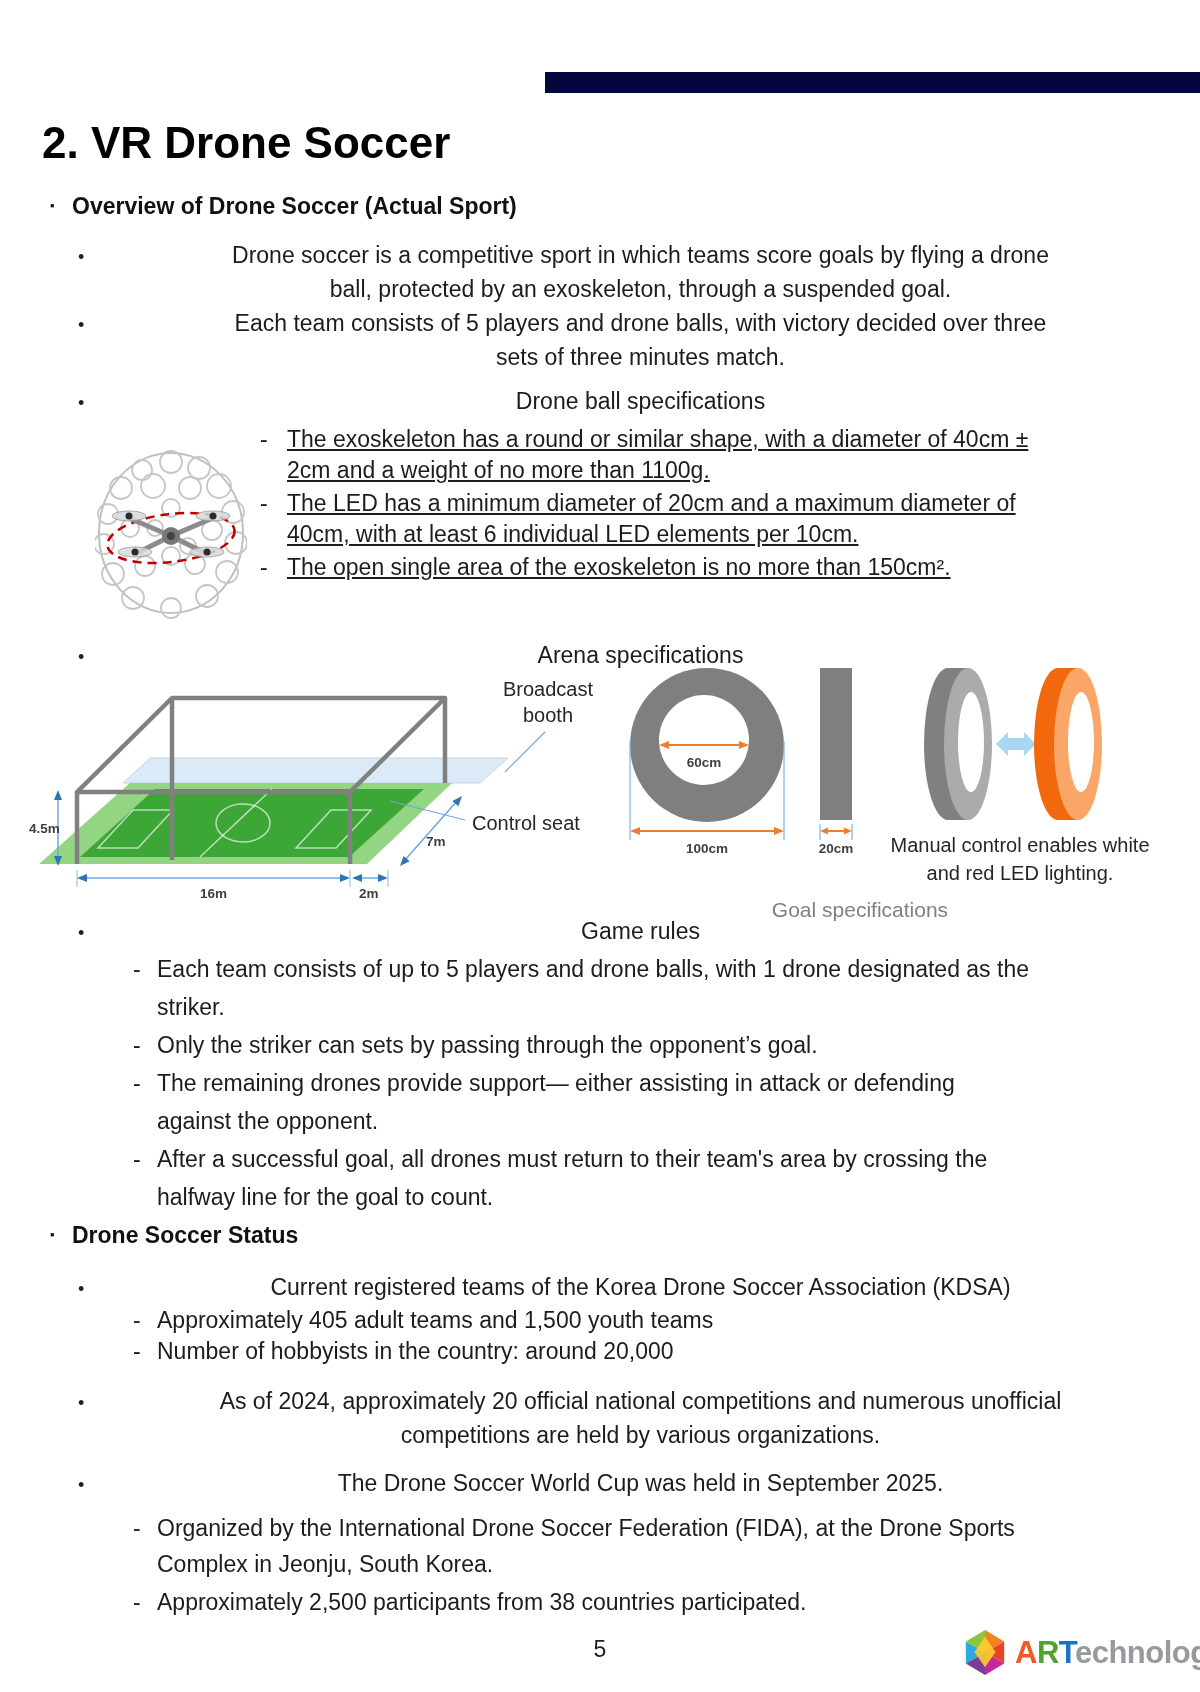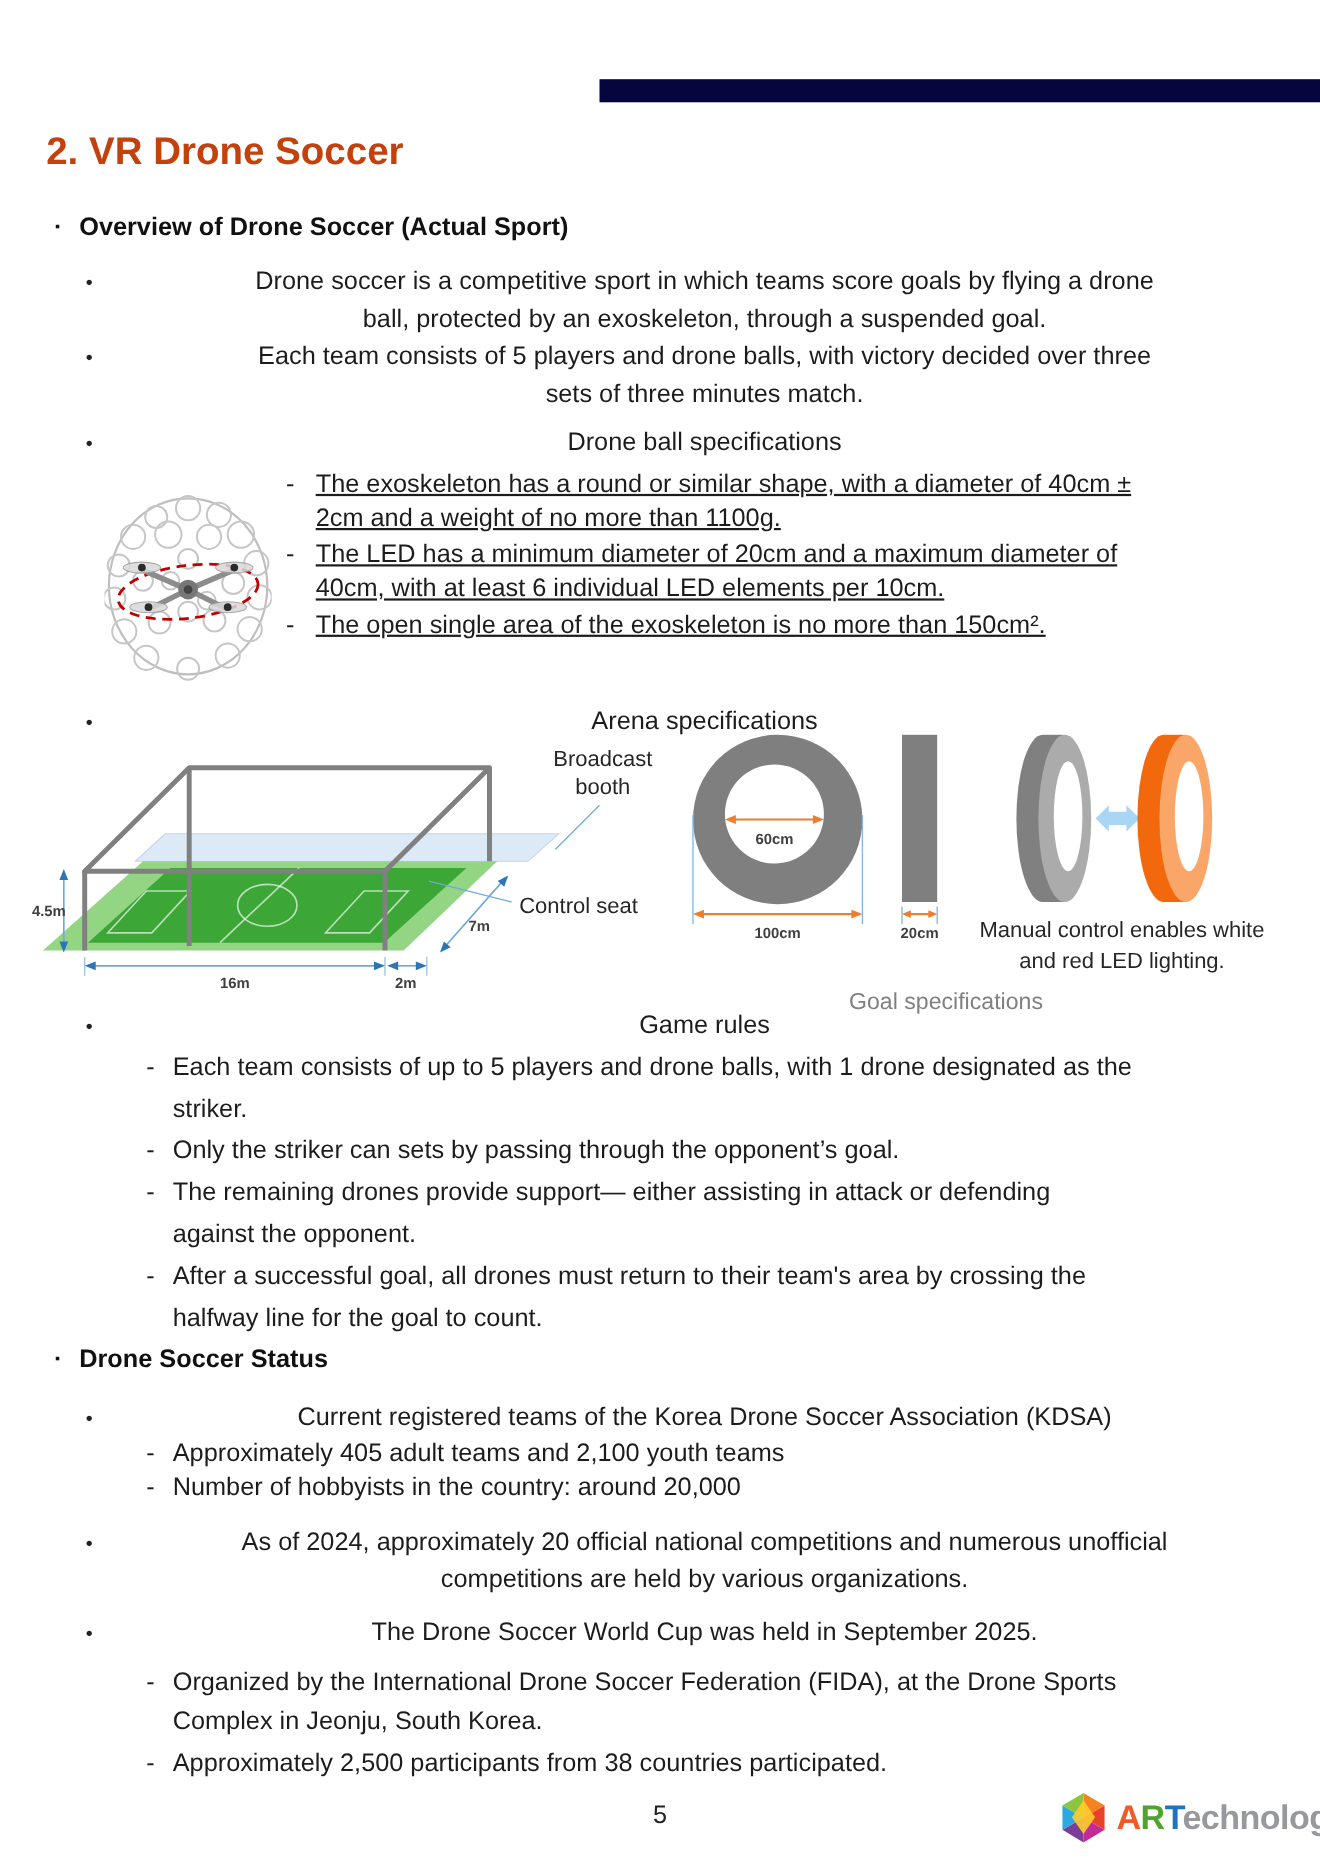--- a/index.html
+++ b/index.html
@@ -4,21 +4,21 @@
 <style>
   html,body{margin:0;padding:0;background:#ffffff;}
   .page{position:relative;width:1200px;height:1692px;background:#fff;overflow:hidden;
         font-family:"Liberation Sans",sans-serif;color:#1a1a1a;}
   .abs{position:absolute;}
   .row{display:flex;align-items:flex-start;}
   .txt{white-space:pre-line;}
 
   .title{left:42px;top:44px;font-size:42px;font-weight:bold;letter-spacing:-0.5px;color:#0d0d0d;}
   .navybar{left:545px;top:72px;width:655px;height:21px;background:#06063F;}
-  .h2{left:42px;top:118px;font-size:35px;font-weight:bold;color:#c2410c;}
+  .h2{left:42px;top:118px;font-size:44px;font-weight:bold;color:#000000;}
 
   .secthead{left:50px;font-size:23px;font-weight:bold;color:#111;}
   .secthead .sq{font-size:13px;padding-top:5px;width:22px;flex:0 0 22px;}
 
   .bullet1{left:78px;font-size:23px;line-height:34px;color:#1c1c1c;width:1090px;}
   .bullet1 .dot{width:40px;flex:0 0 40px;font-size:18px;padding-top:2px;color:#222;}
   .bullet1 .txt{width:1045px;text-align:center;}
 
   .dash2{left:260px;font-size:23px;line-height:31px;color:#1c1c1c;}
   .dash2 .dm{width:27px;flex:0 0 27px;}
@@ -259,21 +259,21 @@
     <span class="sq">▪</span>
     <span class="txt">Drone Soccer Status</span>
   </div>
 
   <div class="abs row bullet1" style="top:1270px;">
     <span class="dot">•</span>
     <span class="txt">Current registered teams of the Korea Drone Soccer Association (KDSA)</span>
   </div>
   <div class="abs row dash3 st" style="top:1305px;">
     <span class="dm">-</span>
-    <span class="txt">Approximately 405 adult teams and 2,100 youth teams</span>
+    <span class="txt">Approximately 405 adult teams and 1,500 youth teams</span>
   </div>
   <div class="abs row dash3 st" style="top:1336px;">
     <span class="dm">-</span>
     <span class="txt">Number of hobbyists in the country: around 20,000</span>
   </div>
 
   <div class="abs row bullet1" style="top:1384px;">
     <span class="dot">•</span>
     <span class="txt">As of 2024, approximately 20 official national competitions and numerous unofficial
 competitions are held by various organizations.</span>

